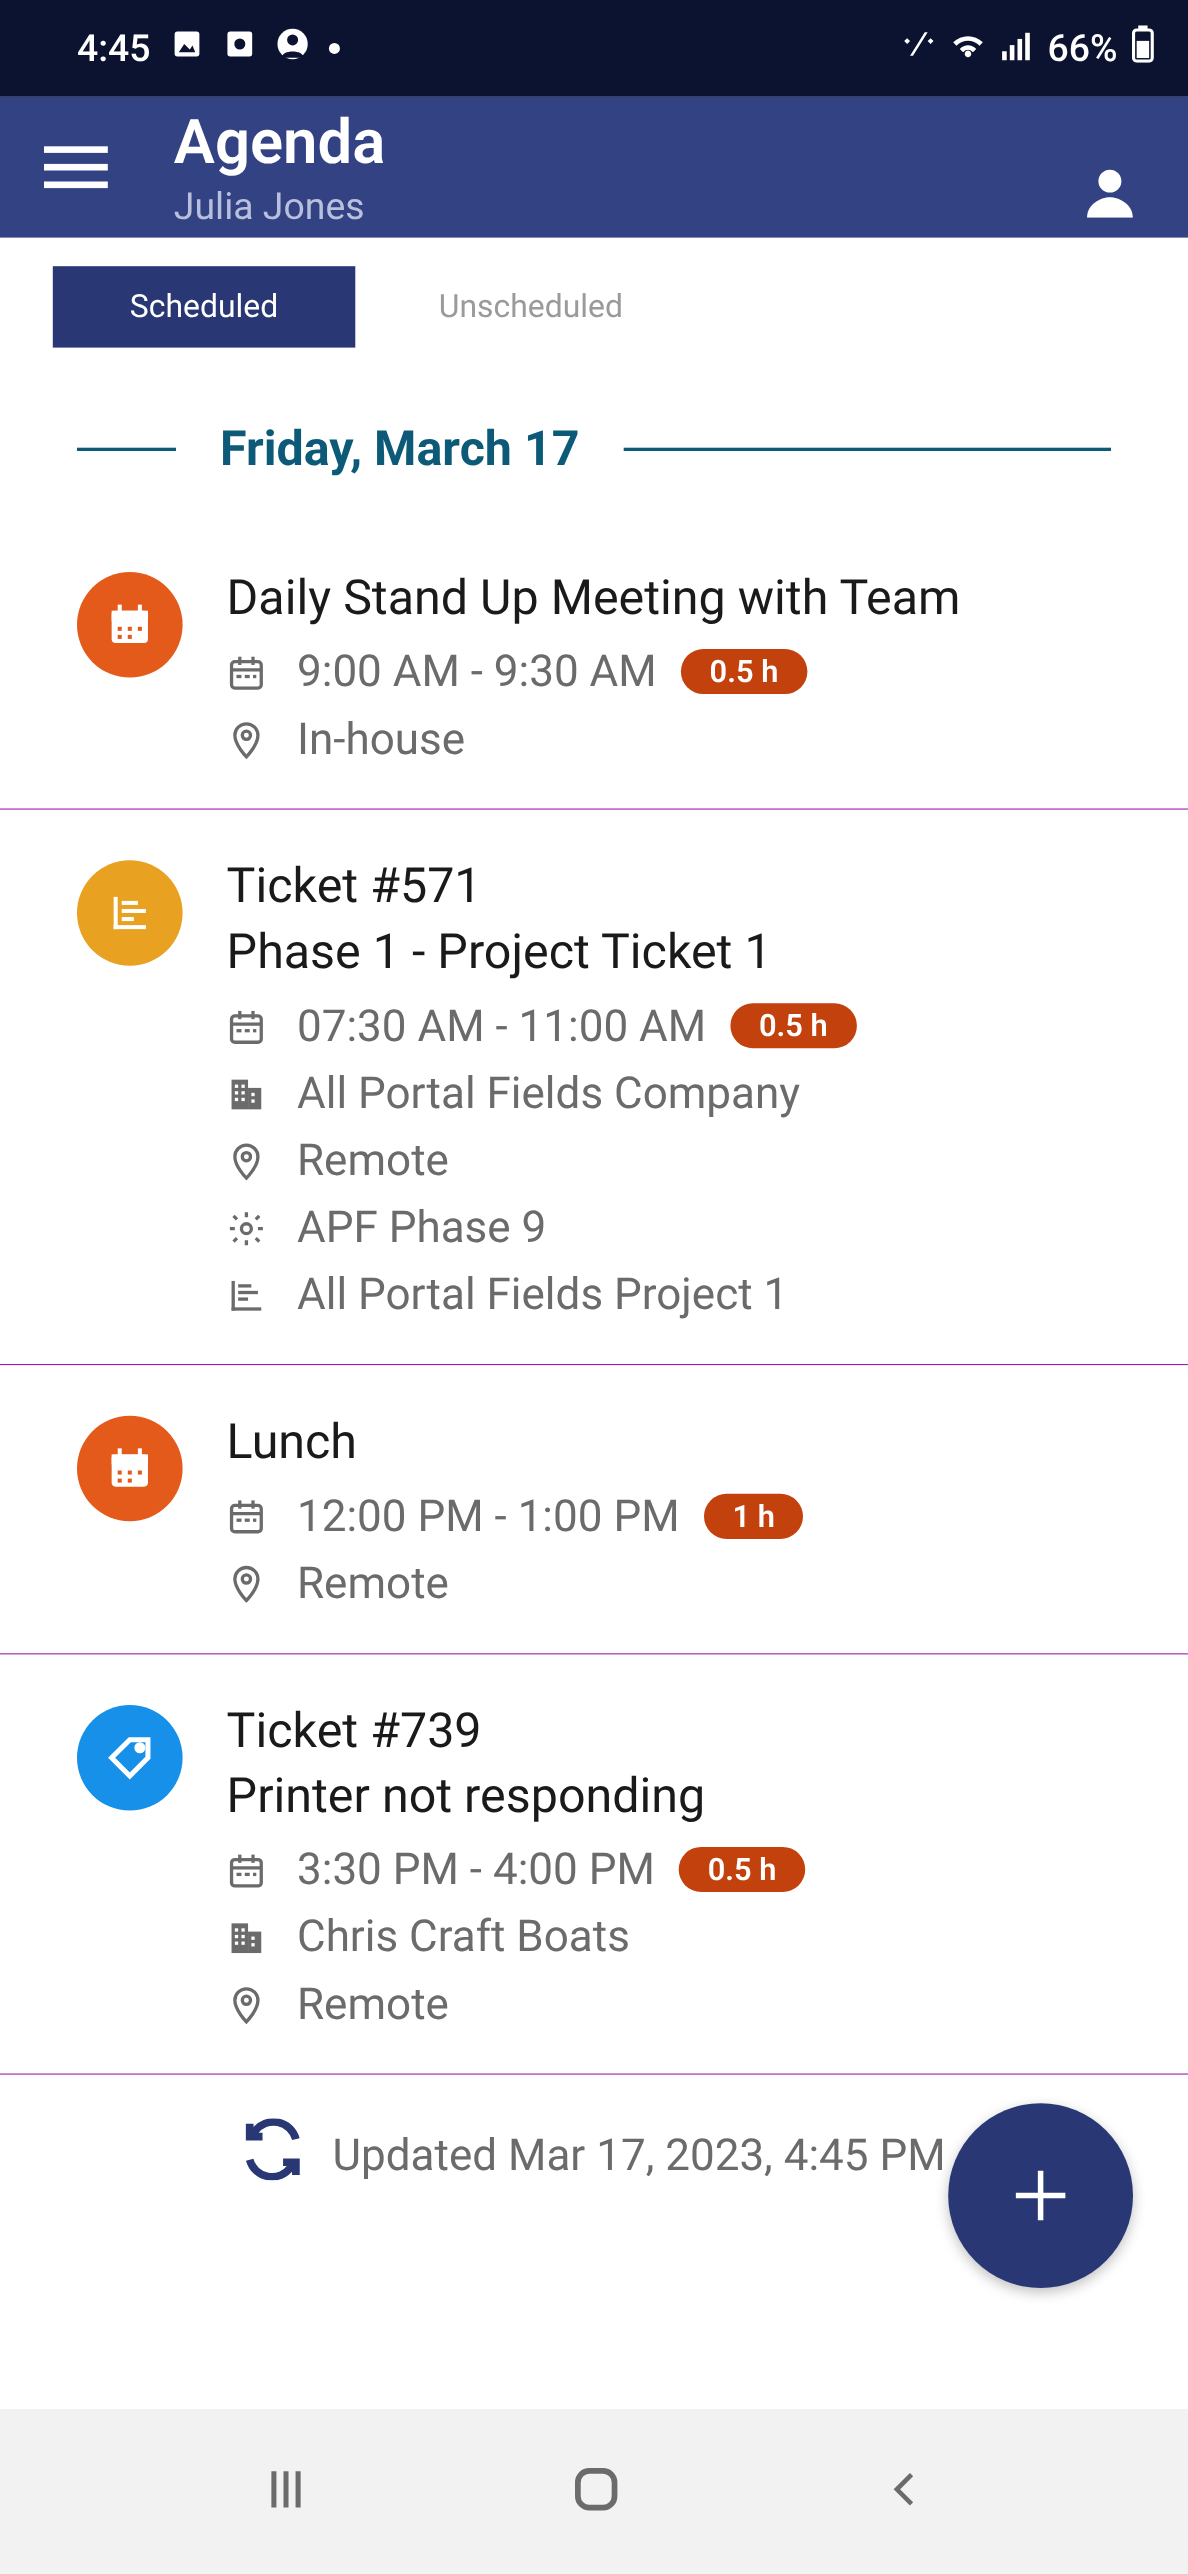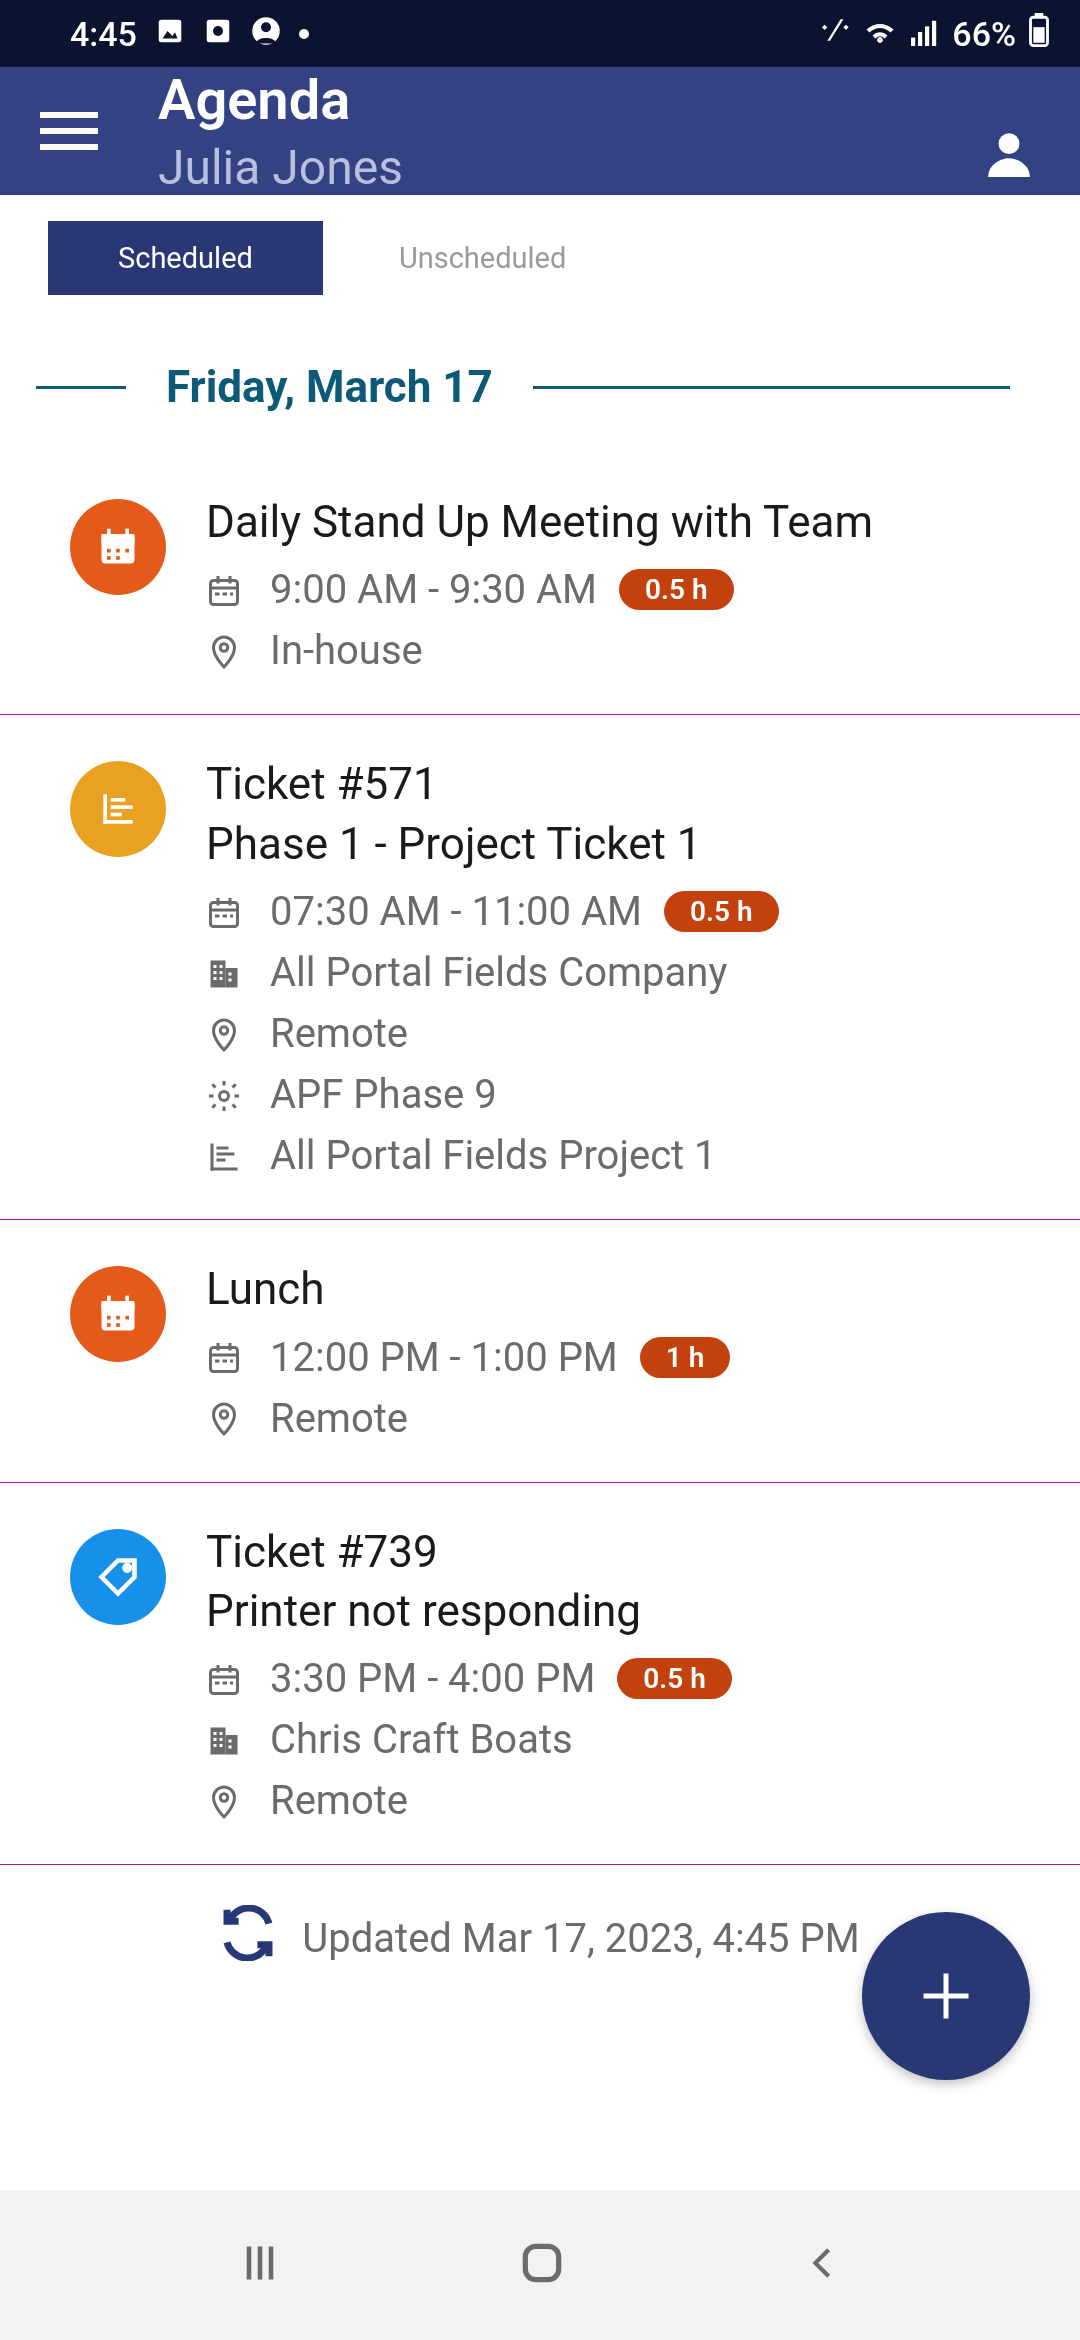--- a/index.html
+++ b/index.html
@@ -10,21 +10,21 @@
     background: #fff;
     display: flex;
     flex-direction: column;
     overflow: hidden;
   }
 
   
   .status-bar {
     background: #0c1330;
     color: #fff;
-    height: 67px;
+    height: 88px;
     display: flex;
     align-items: center;
     justify-content: space-between;
     padding: 0 30px 0 70px;
     font-size: 34px;
     font-weight: 500;
   }
   .status-left { display: flex; align-items: center; gap: 18px; }
   .status-right { display: flex; align-items: center; gap: 12px; }
   .dot-icon { width: 10px; height: 10px; background: #fff; border-radius: 50%; }
@@ -48,21 +48,21 @@
   .hamburger span {
     width: 58px;
     height: 6px;
     background: #fff;
   }
   .header-text h1 {
     font-size: 56px;
     font-weight: 600;
   }
   .header-text h2 {
-    font-size: 48px;
+    font-size: 34px;
     font-weight: 400;
     color: #b8c0dd;
     margin-top: 6px;
   }
   .profile-icon {
     position: absolute;
     right: 46px;
     top: 60px;
   }
 
@@ -82,21 +82,21 @@
   }
   .tab.inactive {
     color: #9a9a9a;
     padding-left: 76px;
   }
 
   
   .date-divider {
     display: flex;
     align-items: center;
-    padding: 66px 70px 40px 36px;
+    padding: 66px 70px 40px 70px;
   }
   .date-line-left {
     flex: 0 0 90px;
     height: 3px;
     background: #0d5a78;
   }
   .date-line-right {
     flex: 1;
     height: 3px;
     background: #0d5a78;

